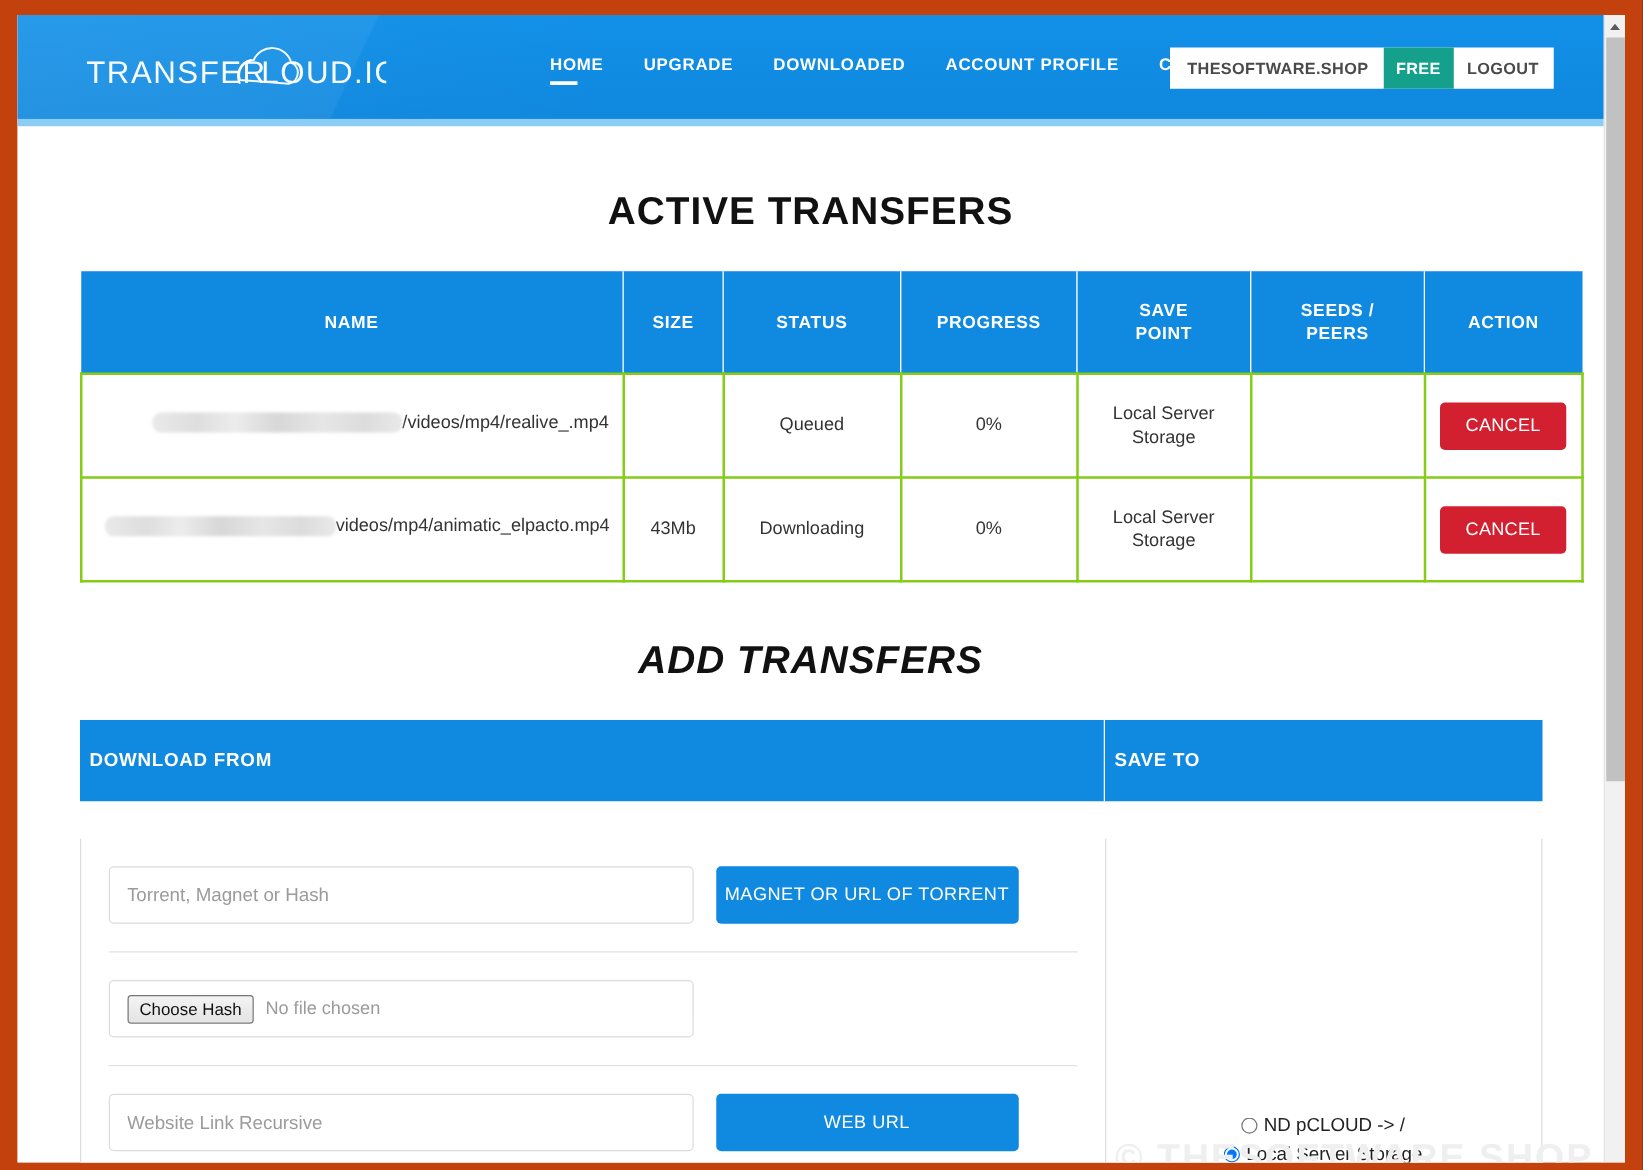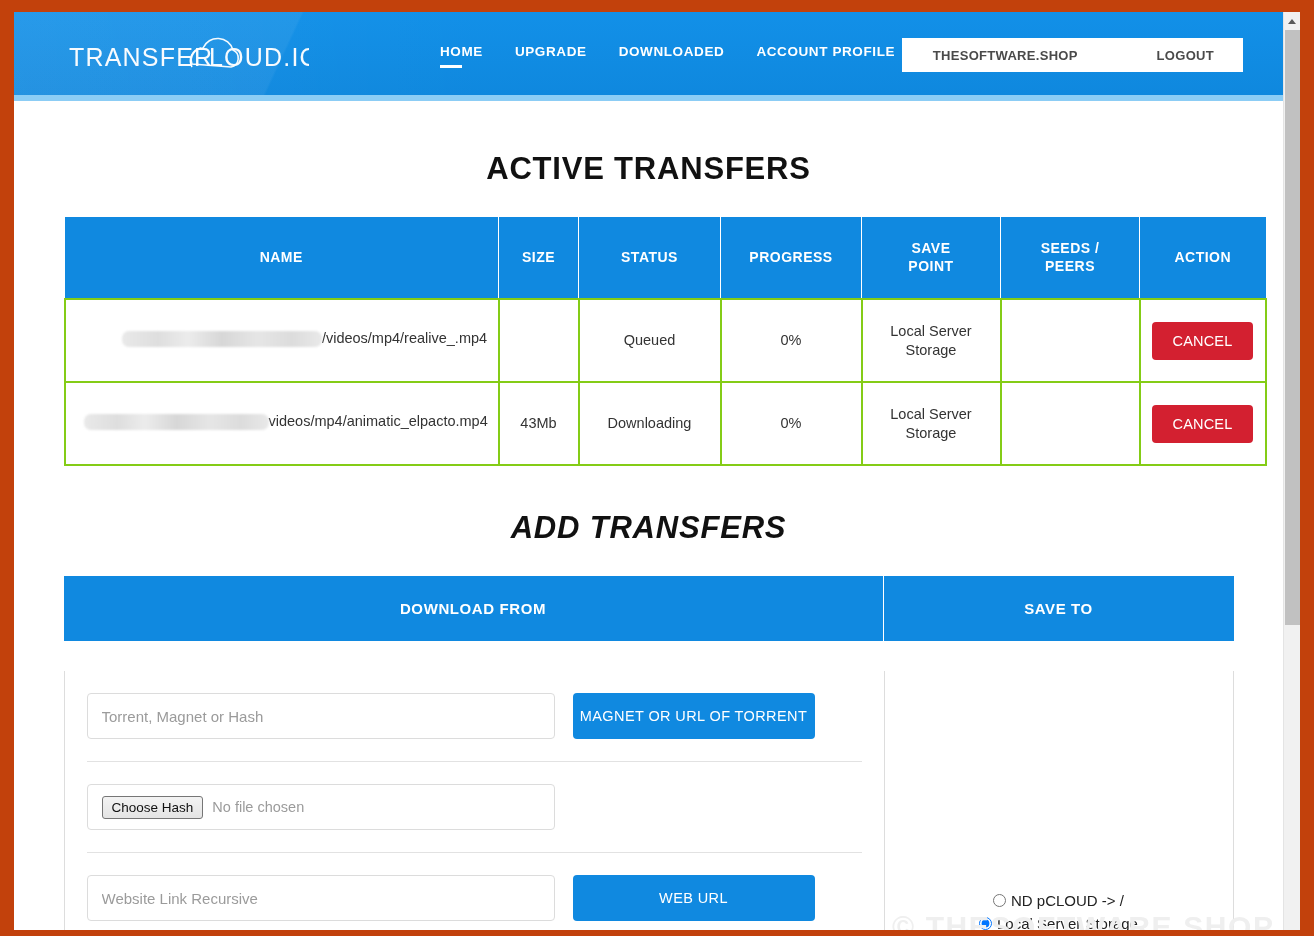--- a/index.html
+++ b/index.html
@@ -119,21 +119,21 @@
     background: #ffffff;
   }
 
   .account-box {
     position: absolute;
     right: 40px; top: 26px;
     height: 33px;
     background: #ffffff;
     display: flex;
     align-items: stretch;
-    padding: 17px;
+    padding: 0;
   }
   .account-name {
     display: flex; align-items: center;
     padding: 0 12px 0 14px;
     color: #4a4a4a;
     font-size: 13px;
     font-weight: bold;
     letter-spacing: 0.3px;
     white-space: nowrap;
     cursor: pointer;
@@ -247,21 +247,21 @@
     margin: 30px auto 0 auto;
     width: 1170px;
     display: flex;
     background: #1089e0;
   }
   .panel-head {
     color: #ffffff;
     font-size: 15px;
     font-weight: bold;
     letter-spacing: 0.6px;
-    text-align: center;
+    text-align: left;
     padding: 24px 8px;
   }
   .panel-head.left { width: 820px; border-right: 1px solid #ffffff; }
   .panel-head.right { flex: 1; }
 
   .col-left { width: 820px; border-right: 1px solid #dddddd; padding: 0 22px; }
   .col-right { flex: 1; position: relative; }
 
   .form-row {
     display: flex;

